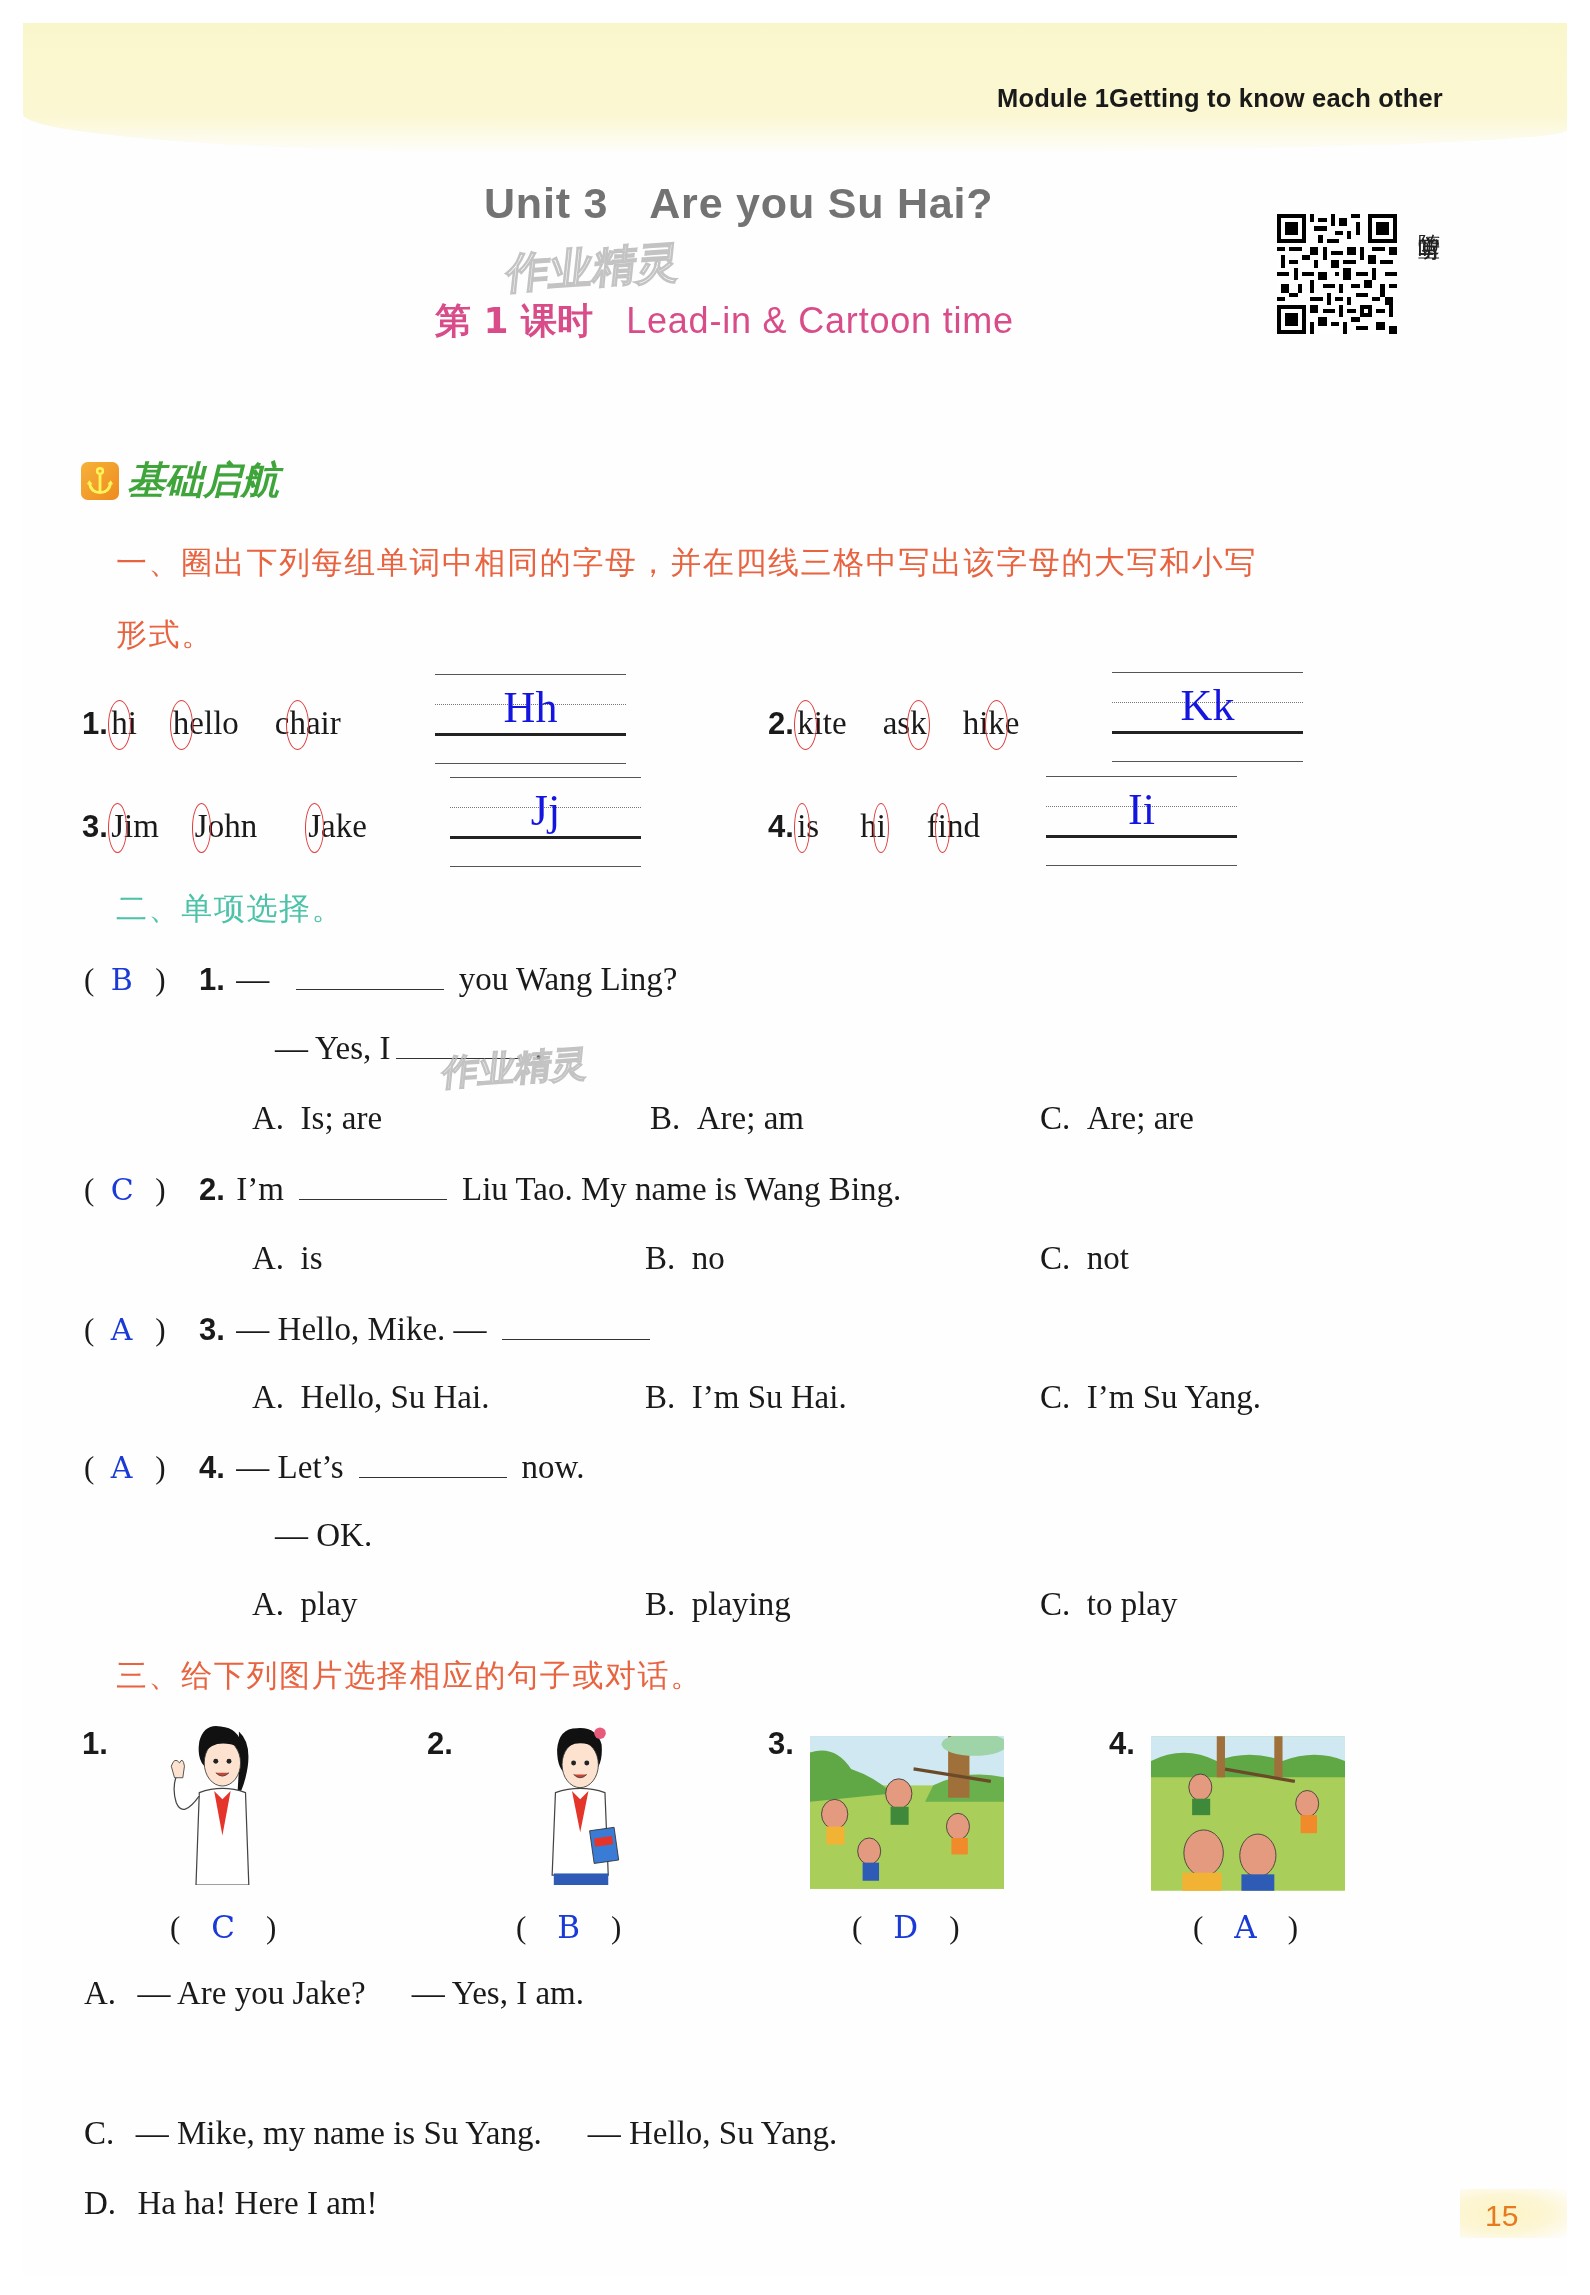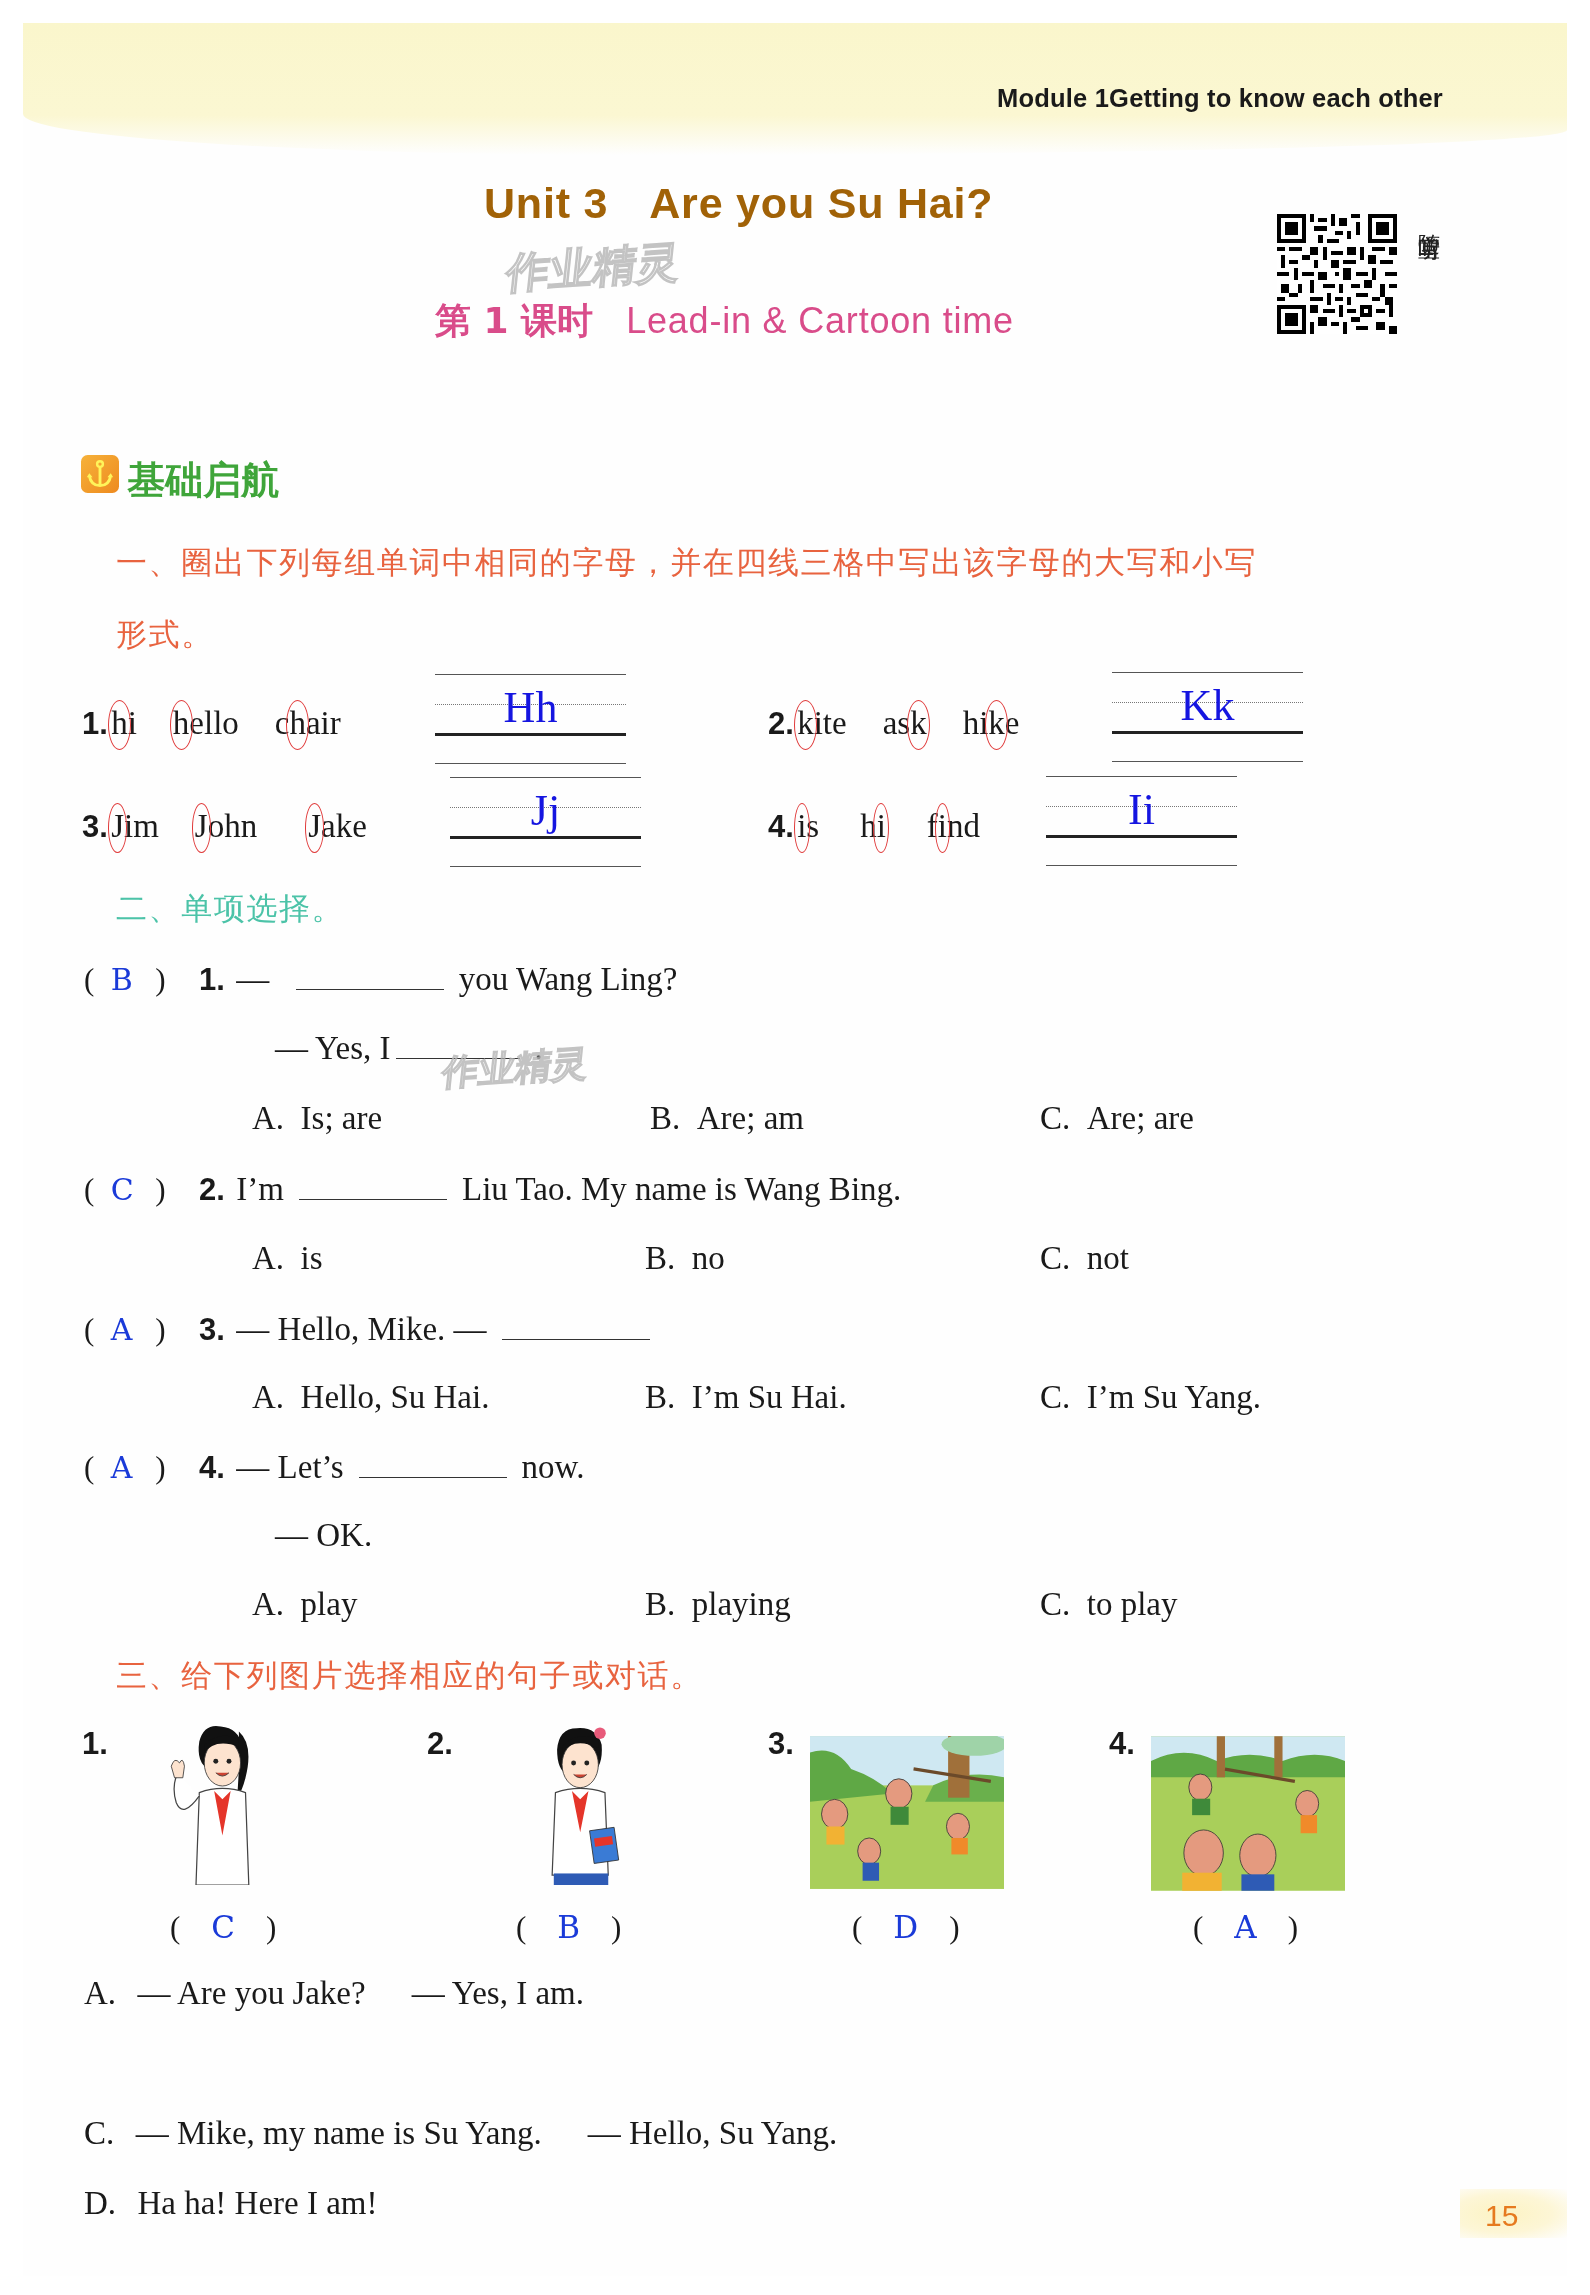--- a/index.html
+++ b/index.html
@@ -11,38 +11,38 @@
   
   .header-band { position: absolute; left: 0; top: 0; width: 1544px; height: 132px;
     background: linear-gradient(180deg, #faf6cc 0%, #fbf7d2 70%, #fefefe 100%);
     border-radius: 0 0 60% 40% / 0 0 25px 41px; }
   .module-label { position: absolute; right: 124px; top: 61px; font-family: "Liberation Sans", sans-serif;
     font-weight: bold; font-size: 25.5px; color: #1a1a1a; letter-spacing: 0.2px; }
   .module-label .num { }
 
   
   .unit-title { position: absolute; left: 461px; top: 156px; font-family: "Liberation Sans", sans-serif;
-    font-weight: bold; font-size: 43px; color: #a16207; letter-spacing: 0.8px; }
+    font-weight: bold; font-size: 43px; color: #737373; letter-spacing: 0.8px; }
   .unit-title .unit-num { margin-right: 41px; }
   .lesson-title { position: absolute; left: 412px; top: 274px; font-family: "DejaVu Sans", sans-serif;
     font-size: 36px; color: #d94c8a; }
   .lesson-title .cn { font-weight: bold; margin-right: 33px; }
   .lesson-title .en { font-family: "Liberation Sans", sans-serif; font-size: 36px; letter-spacing: 0.8px; }
 
   .watermark { position: absolute; font-family: "DejaVu Sans", sans-serif; font-size: 43px; font-weight: bold;
     color: transparent; -webkit-text-stroke: 1.2px #b5b5b5; transform: skew(-10deg) rotate(-4deg); opacity: 0.8; }
 
   
   .qr { position: absolute; left: 1254px; top: 191px; width: 120px; height: 120px; background: #fff; }
   .qr svg { width: 120px; height: 120px; }
   .qr-caption { position: absolute; left: 1392px; top: 194px; width: 28px; font-family: "DejaVu Sans", sans-serif;
     font-size: 22px; line-height: 27px; color: #222; writing-mode: vertical-rl; letter-spacing: 1.6px; }
 
   
-  .section-head { position: absolute; left: 58px; top: 432px; display: flex; align-items: flex-start; }
+  .section-head { position: absolute; left: 58px; top: 432px; display: flex; align-items: center; font-style: italic; }
   .anchor-badge { width: 38px; height: 38px; border-radius: 6.6px; background: linear-gradient(135deg,#f6b23a,#ee8a1f);
     display: flex; align-items: center; justify-content: center; margin-right: 8.2px; }
   .section-head .label { font-family: "DejaVu Sans", sans-serif; font-weight: bold; font-size: 38px; color: #3fa53a; }
 
   .q-heading { position: absolute; left: 59px; font-family: "DejaVu Sans", sans-serif; font-size: 31px; letter-spacing: 1.6px; margin-left: 34px; }
   .q-heading.orange { color: #e8633f; }
   .q-heading.teal { color: #4cc3a8; }
 
   
   .p1-item { position: absolute; font-size: 33px; display: flex; align-items: baseline; }

